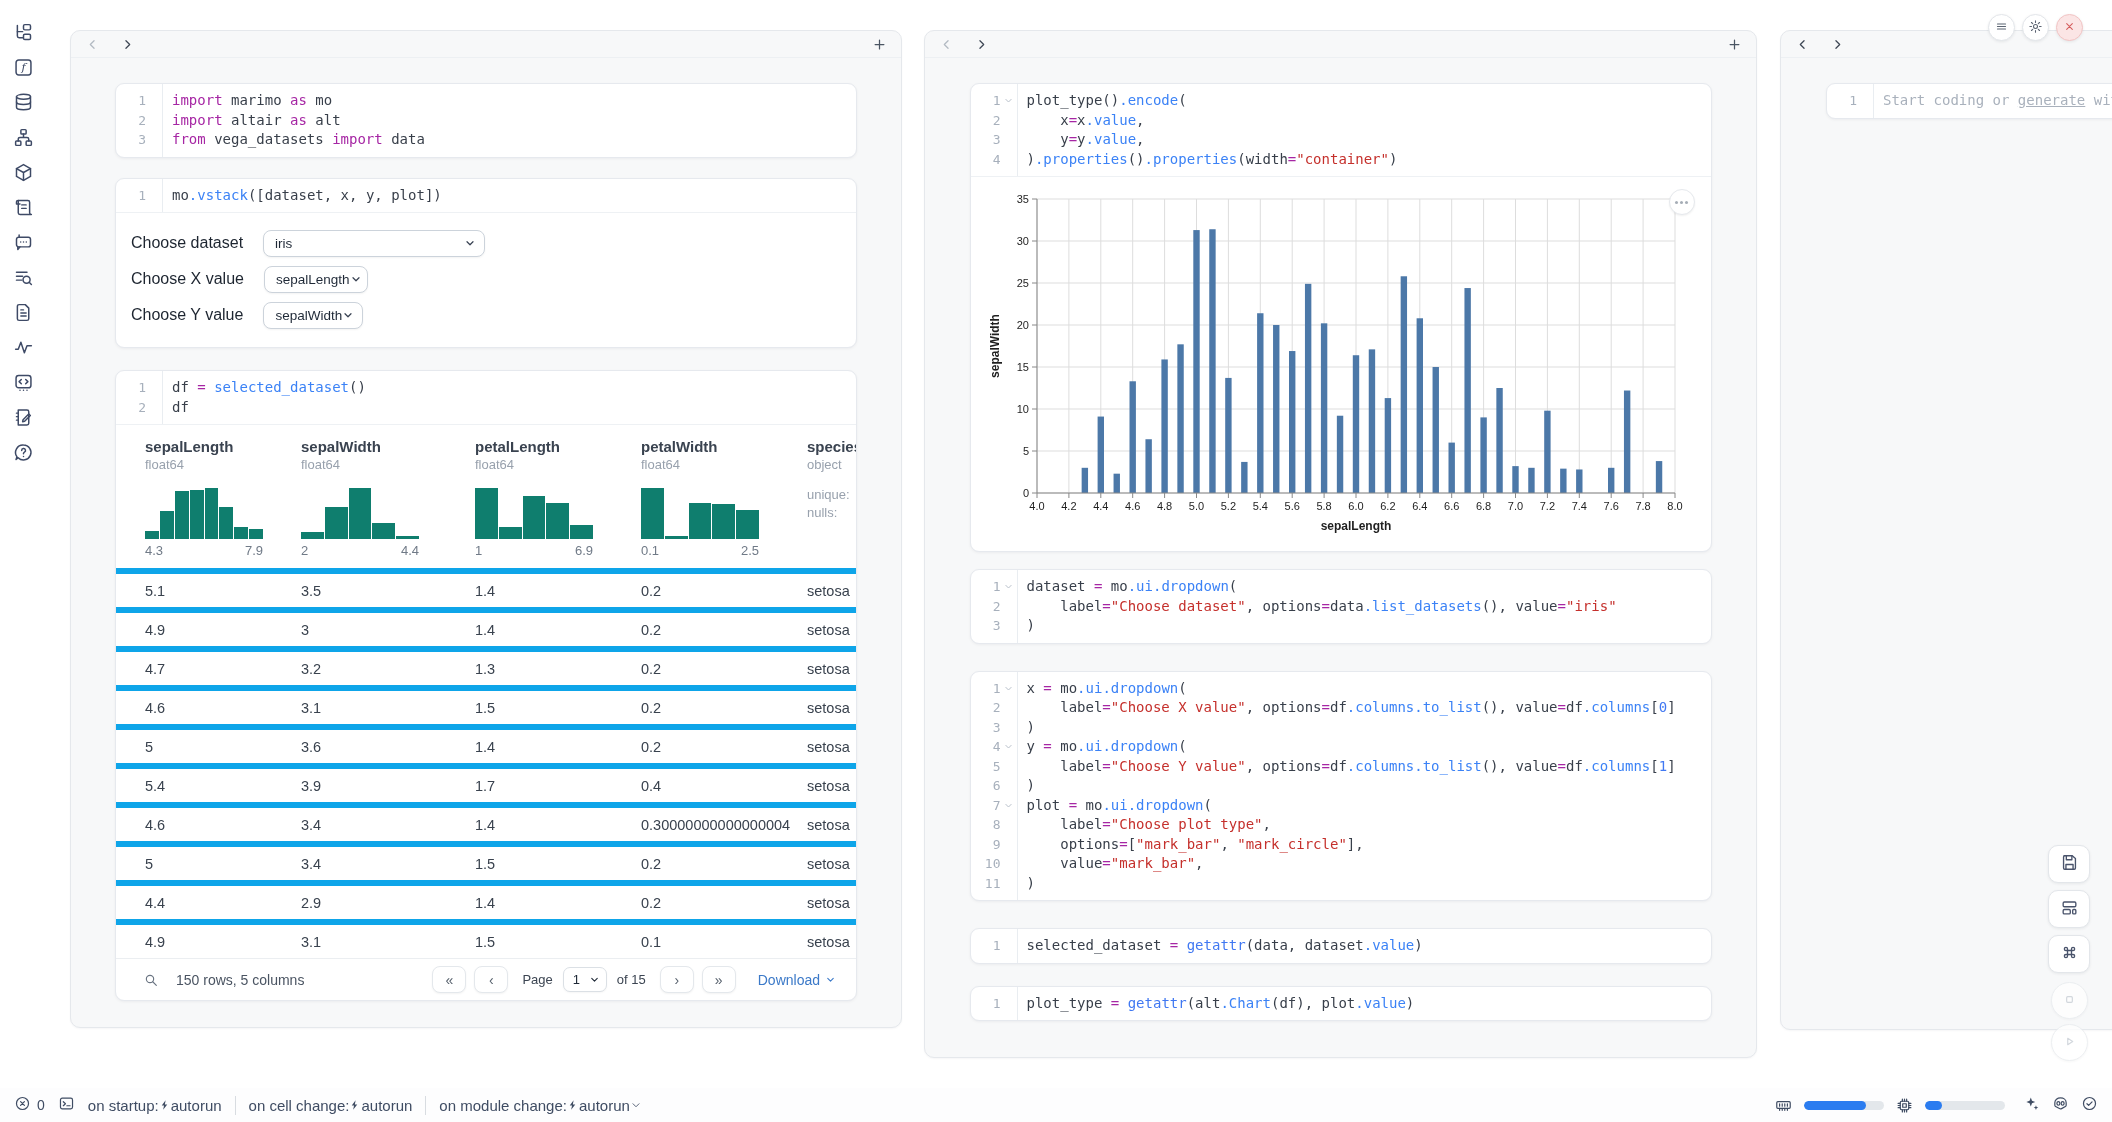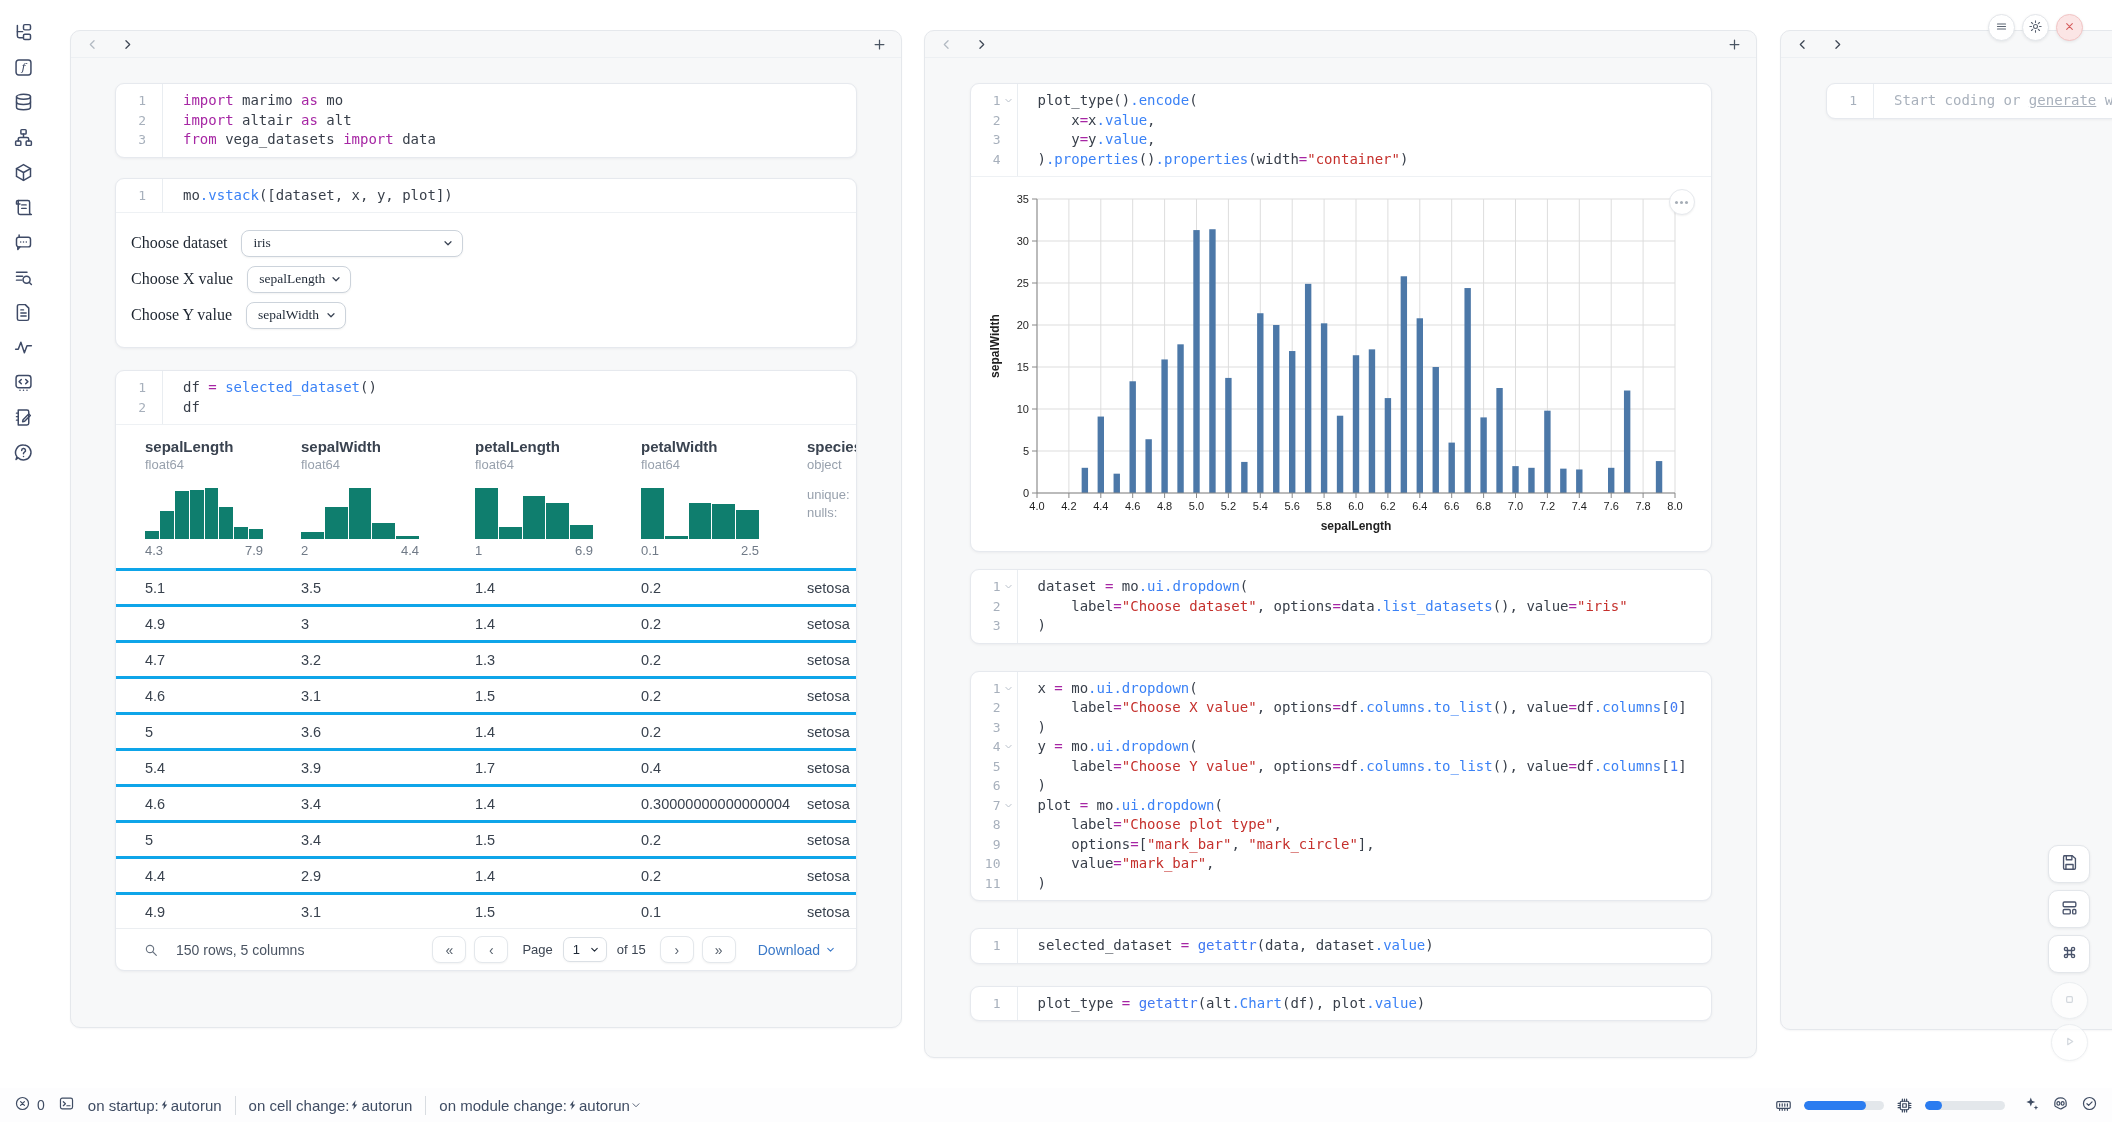--- a/index.html
+++ b/index.html
@@ -16,41 +16,41 @@
   .plus { margin-left:auto; color:#4a5563; }
   .cell { width:742px; margin:0 auto; background:#ffffff; border:1px solid #e6e9ee; border-radius:9px;
     box-shadow:0 1px 3px rgba(16,24,40,.05); overflow:hidden; }
   .code-block { position:relative; padding:7px 0; font-family:"DejaVu Sans Mono", monospace;
     font-size:14px; line-height:19.5px; }
   .code-block .vline { position:absolute; left:46px; top:0; bottom:0; border-left:1px solid #e9edf1; }
   .cl { display:flex; align-items:center; height:19.5px; }
   .ln { width:30px; flex:none; text-align:right; color:#a7b0bc; font-size:13px; }
   .fold { width:16px; flex:none; display:flex; align-items:center; justify-content:center; color:#b6bec8; }
   .fold svg { width:9px; height:9px; }
-  .ct { white-space:pre; padding-left:21px; }
+  .ct { white-space:pre; padding-left:10px; }
   .tk-p { color:#383f4a; } .tk-k { color:#a626a4; } .tk-f { color:#3b82f6; }
   .tk-s { color:#c5302c; } .tk-o { color:#a626a4; } .tk-n { color:#4078f2; }
   .tk-u { color:#4078f2; }
   .tk-g { color:#a9b1bc; } .tk-gu { color:#a9b1bc; text-decoration:underline; }
   .divider { border-top:1px solid #eef1f4; }
   
   .dd-out { padding:12px 0 14px 15px; }
-  .dd-row { display:flex; align-items:center; gap:14px; height:36px;font-family:Liberation Serif, serif; }
+  .dd-row { display:flex; align-items:center; gap:20px; height:36px; }
   .dd-label { font-size:16px; color:#1d2530; }
   .select { height:27px; background:#fff; border:1px solid #ccd3db; border-radius:8px;
     box-shadow:0 1px 2px rgba(0,0,0,.05); display:flex; align-items:center; justify-content:space-between;
     padding:0 8px 0 11px; font-size:13.5px; color:#1f2937; cursor:pointer; }
   .select svg { width:12px; height:12px; color:#374151; }
   
   .tbl { overflow:hidden; }
   .trow, .thead-row { display:grid; grid-template-columns:170px 174px 166px 166px 200px; }
   .tcell { padding-left:15px; font-size:14.5px; color:#39424e; display:flex; align-items:center;
     height:33px; overflow:hidden; white-space:nowrap; }
   .tcell:first-child { padding-left:29px; }
-  .trow { border-top:3px solid #0ea5e9; }
+  .trow { border-top:6px solid #0ea5e9; }
   .hcell { padding:13px 0 10px 15px; overflow:hidden; white-space:nowrap; }
   .hcell:first-child { padding-left:29px; }
   .hname { font-size:15px; font-weight:bold; color:#3a4350; cursor:pointer; }
   .hdtype { font-size:13px; color:#98a1ad; margin-top:2px; }
   .hist { display:flex; align-items:flex-end; gap:1px; width:118px; height:58px; margin-top:9px; }
   .hist .bar { flex:1; background:#0f7e6e; }
   .hminmax { width:118px; display:flex; justify-content:space-between; font-size:13px; color:#707a87; margin-top:4px; }
   .hmeta { font-size:13px; color:#98a1ad; margin-top:14px; line-height:18px; }
   .tfoot { height:42px; border-top:1px solid #ebeef1; display:flex; align-items:center; padding:0 20px 0 27px; gap:8px; }
   .tfoot .search-ic { width:16px; height:16px; color:#6b7583; margin-right:9px; }

